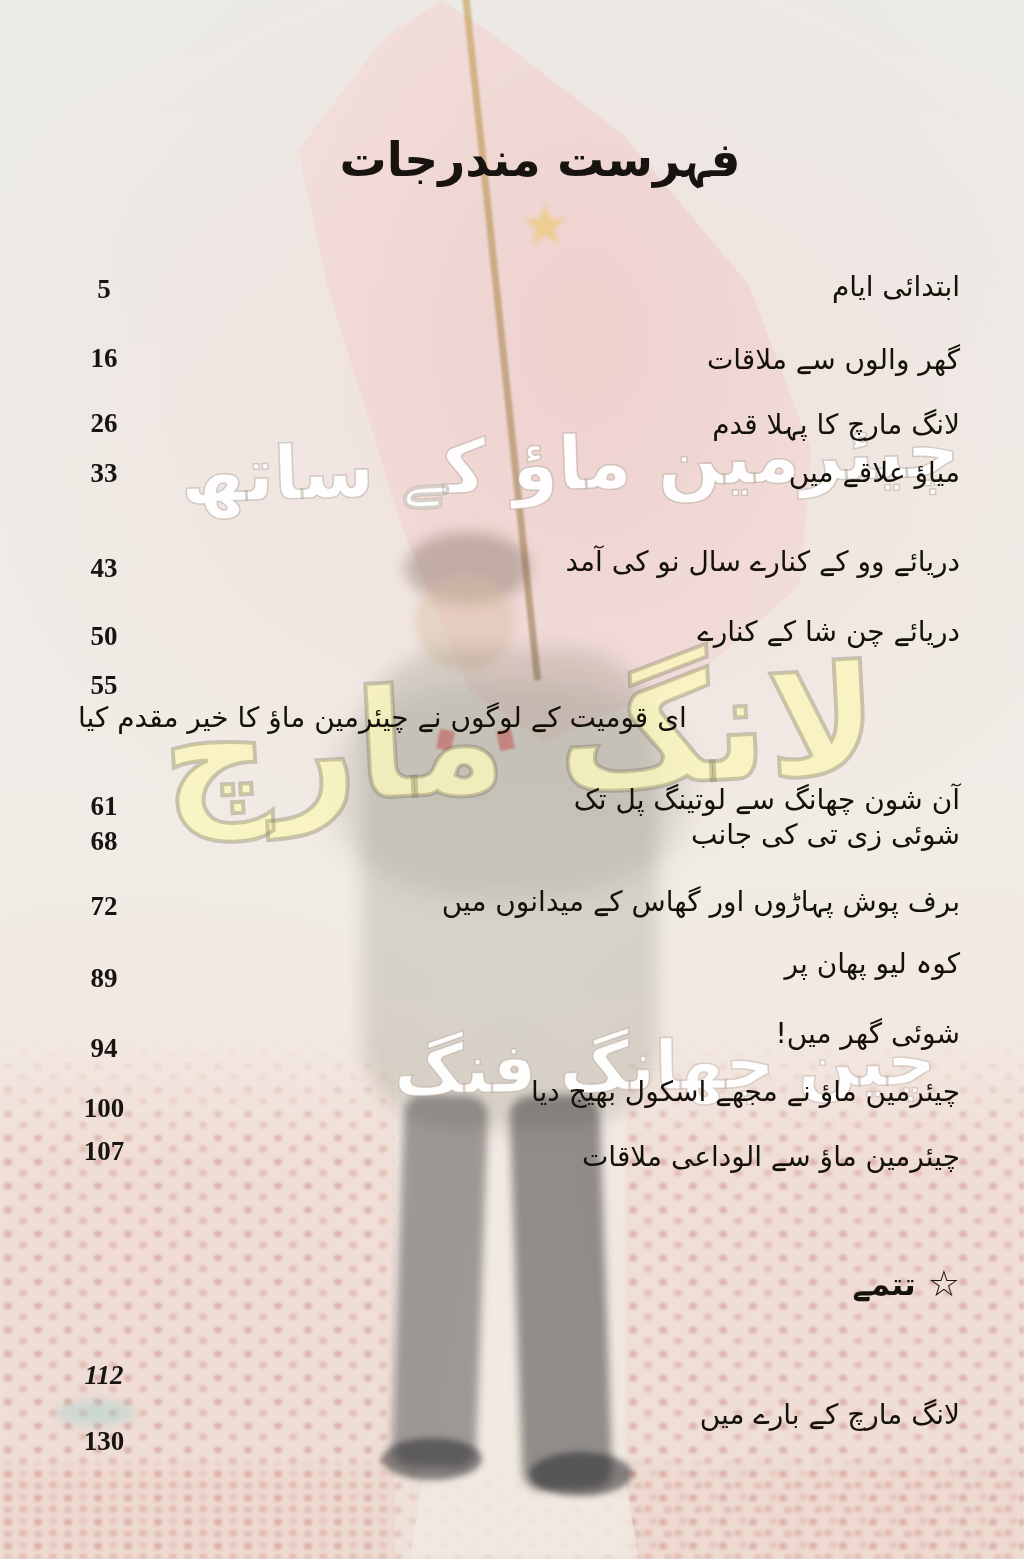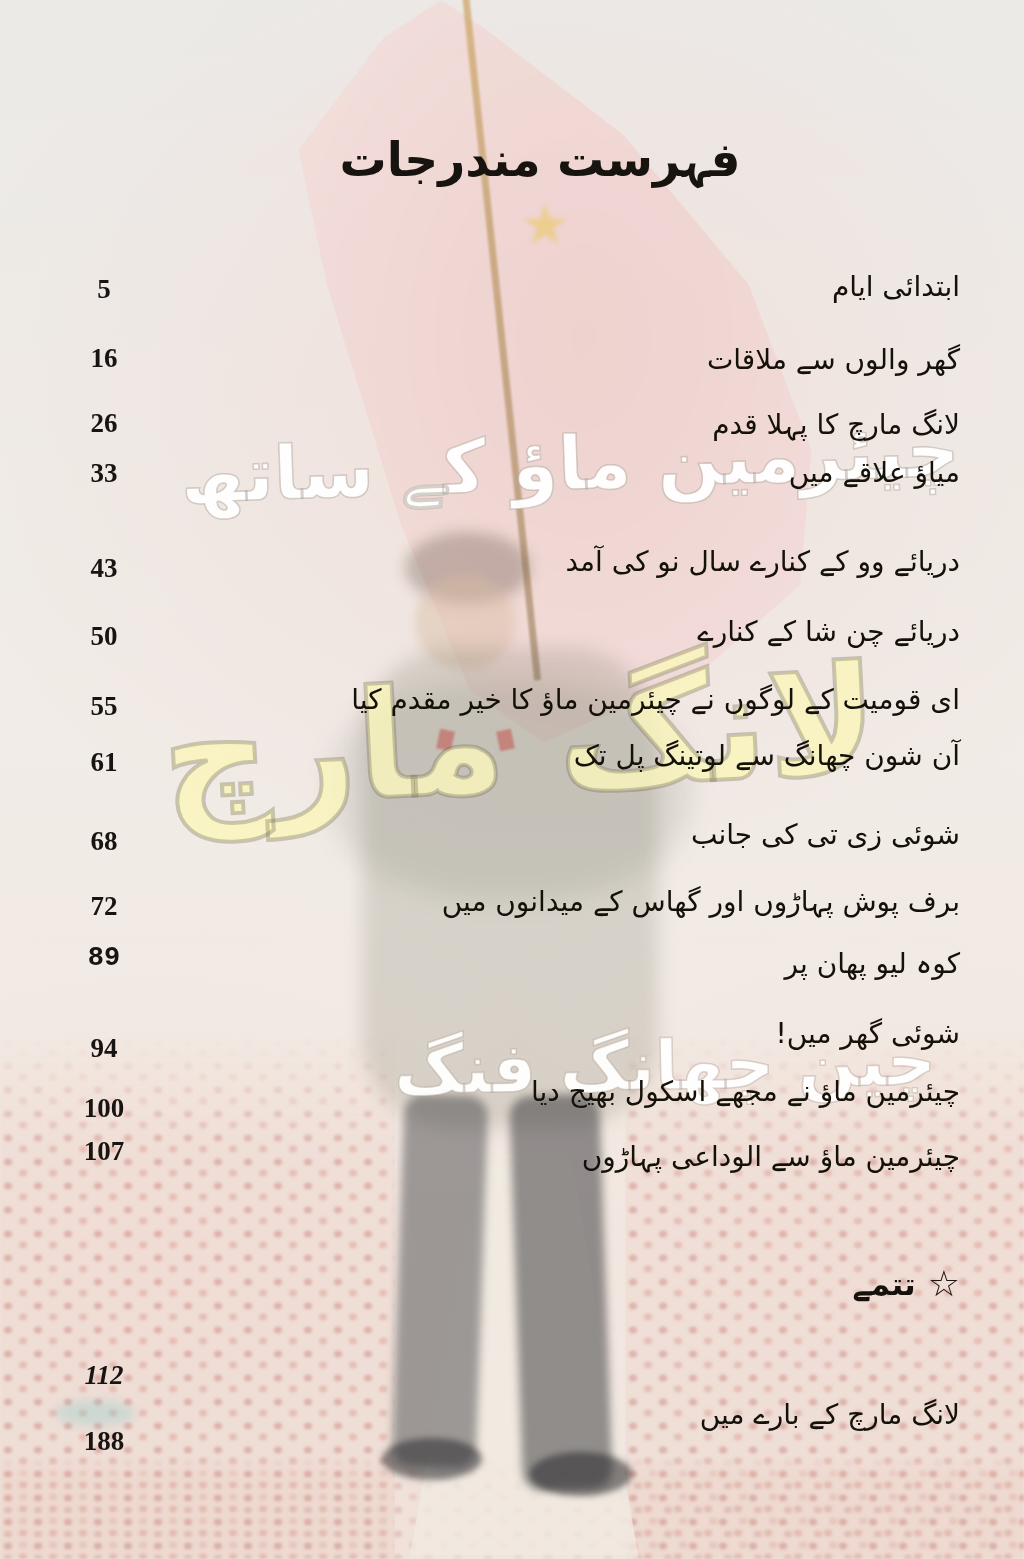--- a/index.html
+++ b/index.html
@@ -175,57 +175,57 @@
           <span class="ttl" dir="rtl">میاؤ علاقے میں</span>
         </div>
         <div class="toc-row" style="top: 543px;">
           <span class="pnum" style="margin-top: 12px;">43</span>
           <span class="ttl" dir="rtl">دریائے وو کے کنارے سال نو کی آمد</span>
         </div>
         <div class="toc-row" style="top: 613px;">
           <span class="pnum" style="margin-top: 10px;">50</span>
           <span class="ttl" dir="rtl">دریائے چن شا کے کنارے</span>
         </div>
-        <div class="toc-row" style="top: 681px;">
+        <div class="toc-row" style="top: 660px; flex-direction: column;">
           <span class="pnum" style="margin-top: 12px;">55</span>
           <span class="ttl" dir="rtl">ای قومیت کے لوگوں نے چیئرمین ماؤ کا خیر مقدم کیا</span>
         </div>
-        <div class="toc-row" style="top: 737px;">
+        <div class="toc-row" style="top: 781px;">
           <span class="pnum" style="margin-top: 12px;">61</span>
           <span class="ttl" dir="rtl">آن شون چھانگ سے لوتینگ پل تک</span>
         </div>
         <div class="toc-row" style="top: 816px; gap: 16px;">
           <span class="pnum" style="margin-top: 12px;">68</span>
           <span class="ttl" dir="rtl">شوئی زی تی کی جانب</span>
         </div>
         <div class="toc-row" style="top: 883px;">
           <span class="pnum" style="margin-top: 10px;">72</span>
           <span class="ttl" dir="rtl">برف پوش پہاڑوں اور گھاس کے میدانوں میں</span>
         </div>
         <div class="toc-row" style="top: 945px;">
-          <span class="pnum" style=" font-family: Liberation Mono, monospace;">89</span>
+          <span class="pnum" style="margin-top: 20px;">89</span>
           <span class="ttl" dir="rtl">کوہ لیو پھان پر</span>
         </div>
         <div class="toc-row" style="top: 1015px;">
           <span class="pnum" style="margin-top: 20px;">94</span>
           <span class="ttl" dir="rtl">شوئی گھر میں!</span>
         </div>
         <div class="toc-row" style="top: 1073px;">
           <span class="pnum" style="margin-top: 22px;">100</span>
           <span class="ttl" dir="rtl">چیئرمیں ماؤ نے مجھے اسکول بھیج دیا</span>
         </div>
         <div class="toc-row" style="top: 1138px;">
           <span class="pnum" style="">107</span>
-          <span class="ttl" dir="rtl">چیئرمین ماؤ سے الوداعی پہاڑوں</span>
+          <span class="ttl" dir="rtl">چیئرمین ماؤ سے الوداعی ملاقات</span>
         </div>
         <div class="toc-row" style="top: 1334px;">
           <span class="pnum" style="margin-top: 28px; font-style: italic;">112</span>
         </div>
         <div class="toc-row" style="top: 1396px;">
-          <span class="pnum" style="margin-top: 32px;">188</span>
+          <span class="pnum" style="margin-top: 32px;">130</span>
           <span class="ttl" dir="rtl">لانگ مارچ کے بارے میں</span>
         </div>
       </div>
 
     <div id="section-marker">
       <span class="lbl">تتمے</span>
       <span class="star">☆</span>
     </div>
   </div>
 </div>

